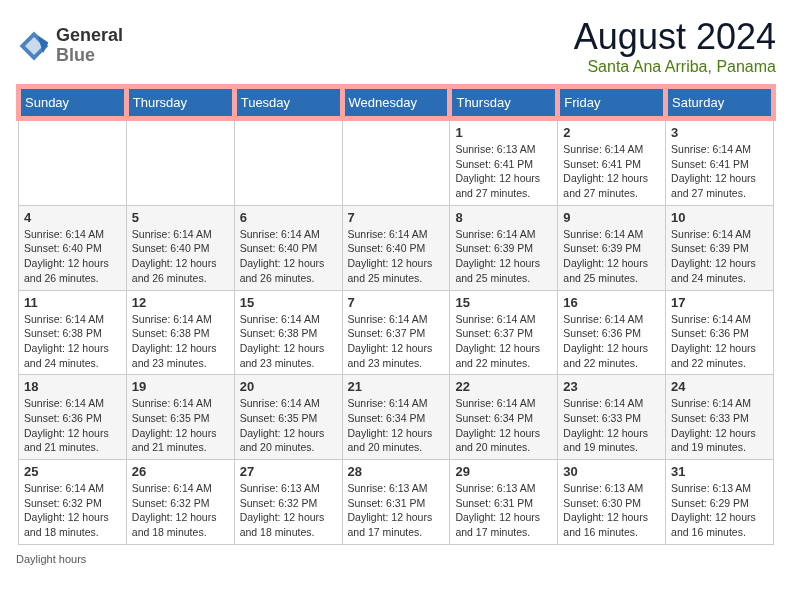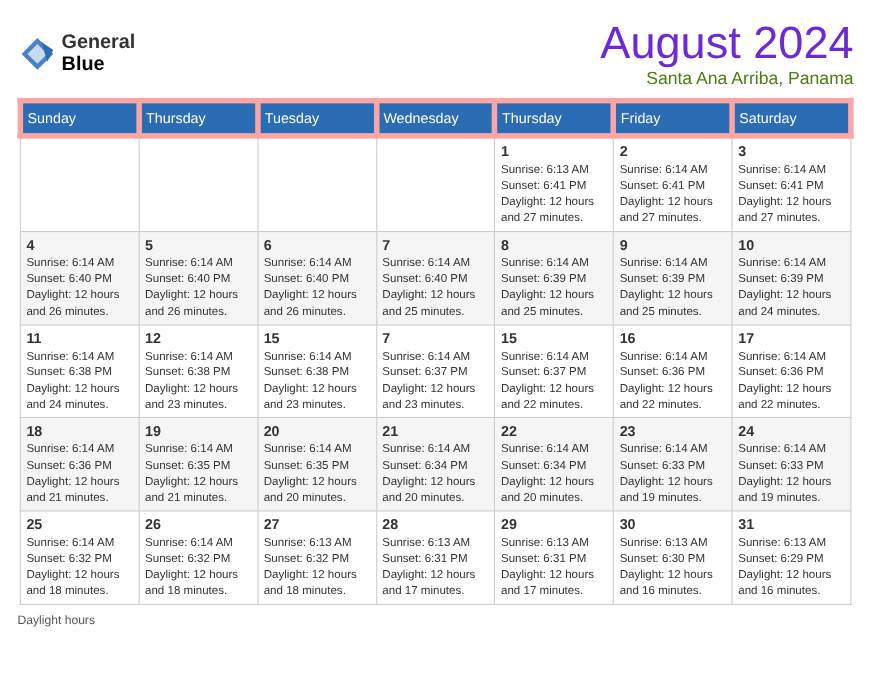--- a/index.html
+++ b/index.html
@@ -20,32 +20,32 @@
       display: flex;
       align-items: center;
       gap: 4px;
     }
     .logo-text {
       font-size: 18px;
       font-weight: bold;
       line-height: 1.1;
     }
     .logo-text .general { color: #333; }
-    .logo-text .blue { color: #000000; }
+    .logo-text .blue { color: #737373; }
     .logo-icon {
       width: 36px;
       height: 36px;
     }
     .title-block {
       text-align: right;
     }
     .month-title {
-      font-size: 41px;
+      font-size: 36px;
       font-weight: normal;
-      color: #6d28d9;
+      color: #0f172a;
     }
     .location {
       font-size: 16px;
       color: #4d7c0f;
     }
     .calendar {
       width: 100%;
       border-collapse: collapse;
       font-size: 11px;
     }

